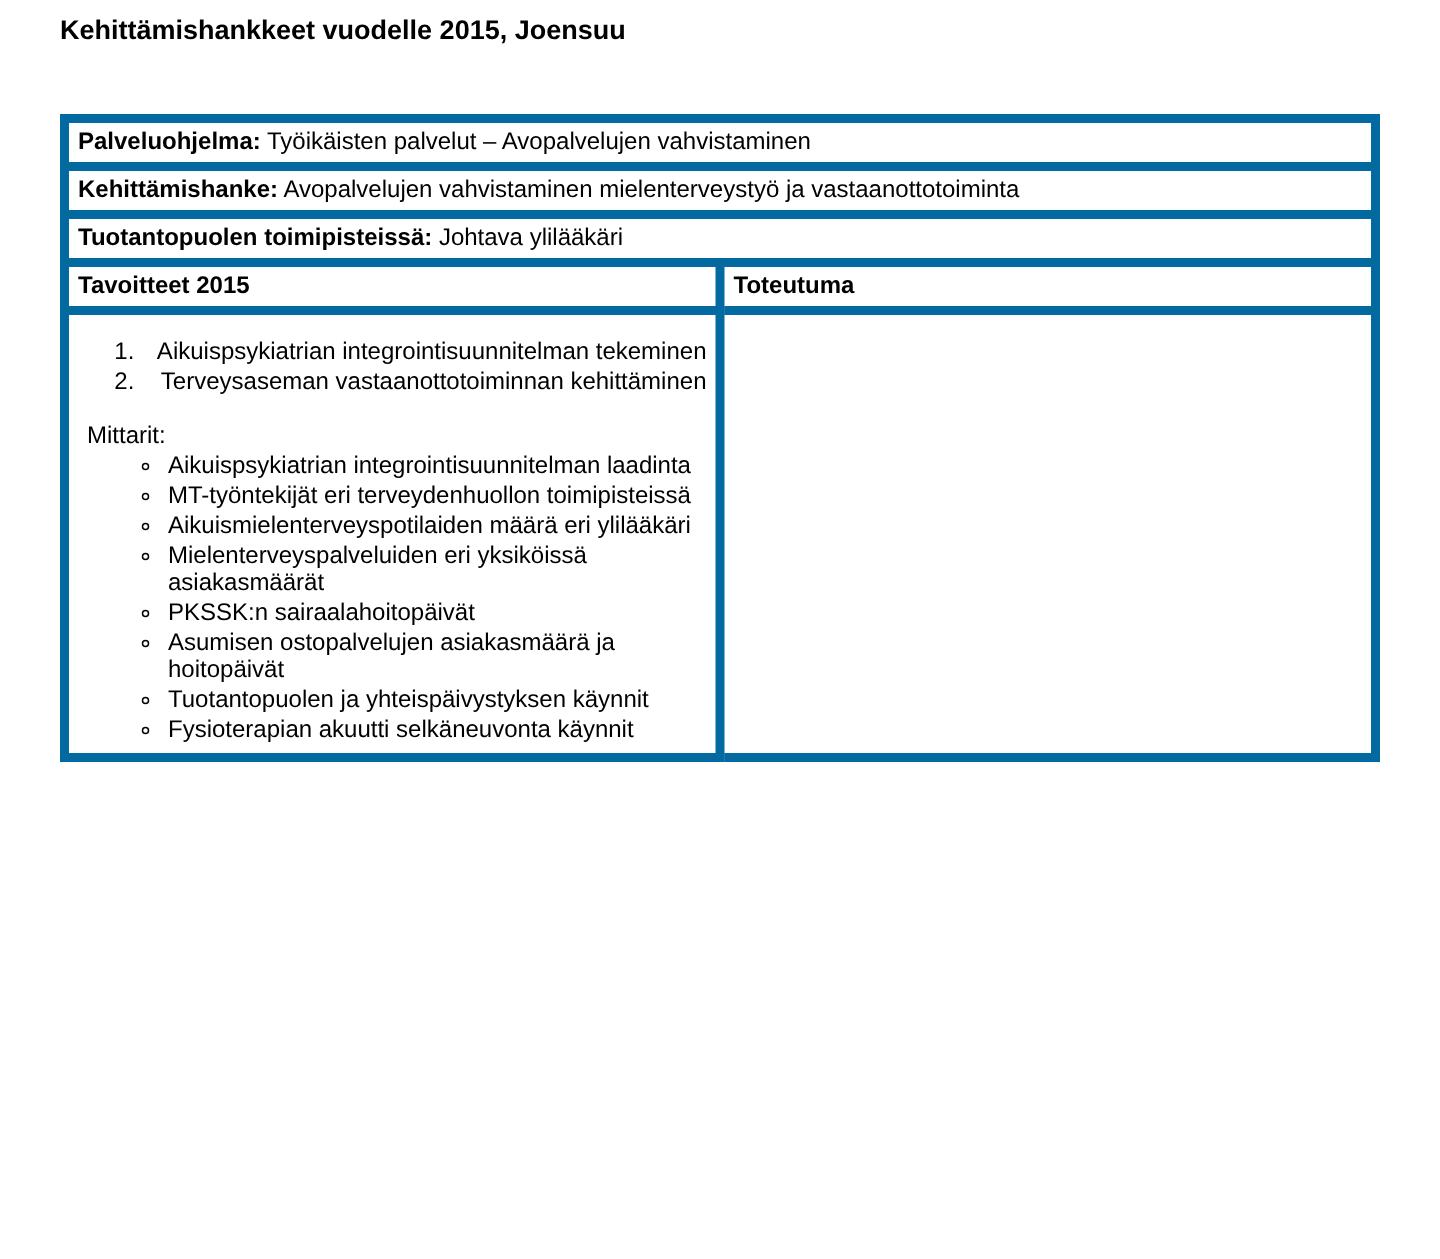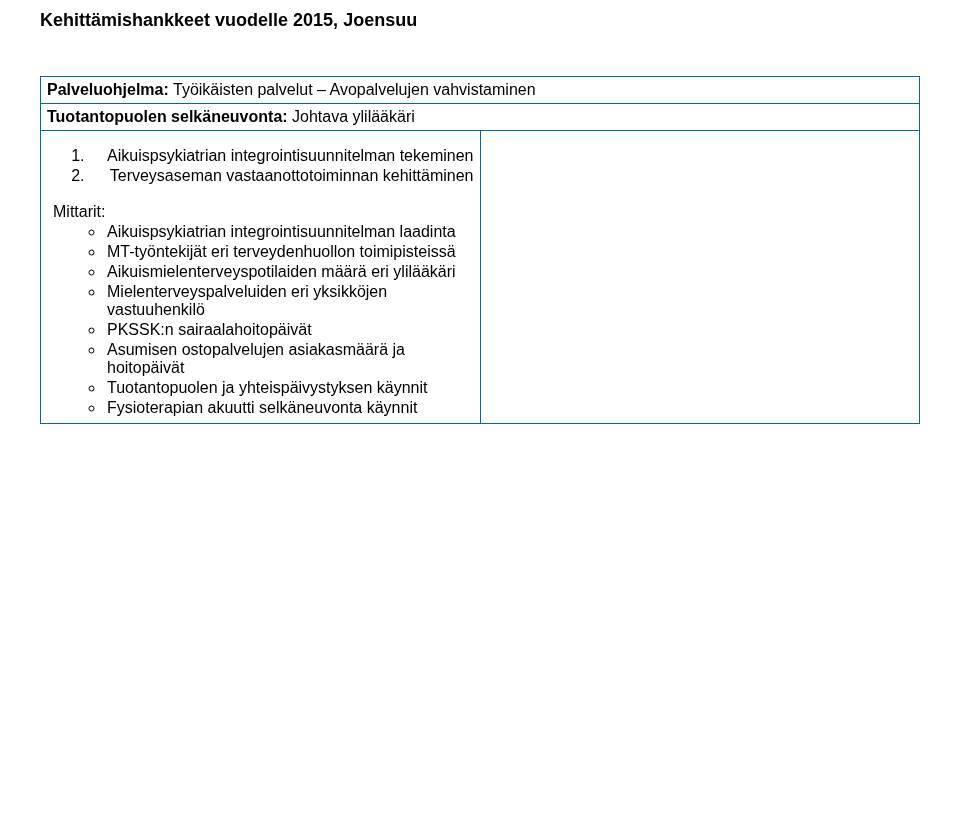--- a/index.html
+++ b/index.html
@@ -24,21 +24,21 @@
     padding: 4px 6px;
   }
   .label-bold {
     font-weight: bold;
   }
   table.grid {
     border-collapse: collapse;
     width: 100%;
   }
   table.grid td {
-    border: 1px solid #0369a1;
+    border: 6px solid #0369a1;
     padding: 4px 6px;
     vertical-align: top;
     font-size: 16px;
   }
   .tavoit-header {
     font-weight: bold;
   }
   .content-cell {
     padding: 6px 6px 6px 6px;
   }
@@ -75,35 +75,44 @@
 
   <table class="grid">
     <tbody>
         <tr>
       <td colspan="2" class="row-full">
         <span class="label-bold">Palveluohjelma:</span><span> Työikäisten palvelut – Avopalvelujen vahvistaminen</span>
       </td>
     </tr>
     <tr>
       <td colspan="2" class="row-full">
-        <span class="label-bold">Tuotantopuolen selkäneuvonta:</span><span> Johtava ylilääkäri</span>
+        <span class="label-bold">Kehittämishanke:</span><span> Avopalvelujen vahvistaminen mielenterveystyö ja vastaanottotoiminta</span>
       </td>
+    </tr>
+    <tr>
+      <td colspan="2" class="row-full">
+        <span class="label-bold">Tuotantopuolen toimipisteissä:</span><span> Johtava ylilääkäri</span>
+      </td>
+    </tr>
+    <tr>
+      <td class="half tavoit-header">Tavoitteet 2015</td>
+      <td class="half tavoit-header">Toteutuma</td>
     </tr>
     <tr>
       <td class="half content-cell">
         <ol class="numbered">
           <li>Aikuispsykiatrian integrointisuunnitelman tekeminen</li>
           <li>Terveysaseman vastaanottotoiminnan kehittäminen</li>
         </ol>
         <div class="mittarit-heading">Mittarit:</div>
         <ul class="circle">
           <li>Aikuispsykiatrian integrointisuunnitelman laadinta</li>
           <li>MT-työntekijät eri terveydenhuollon toimipisteissä</li>
           <li>Aikuismielenterveyspotilaiden määrä eri ylilääkäri</li>
-          <li>Mielenterveyspalveluiden eri yksikköjen vastuuhenkilö</li>
+          <li>Mielenterveyspalveluiden eri yksiköissä asiakasmäärät</li>
           <li>PKSSK:n sairaalahoitopäivät</li>
           <li>Asumisen ostopalvelujen asiakasmäärä ja hoitopäivät</li>
           <li>Tuotantopuolen ja yhteispäivystyksen käynnit</li>
           <li>Fysioterapian akuutti selkäneuvonta käynnit</li>
         </ul>
       </td>
       <td class="half content-cell"></td>
     </tr>
   </tbody>
     </table>

